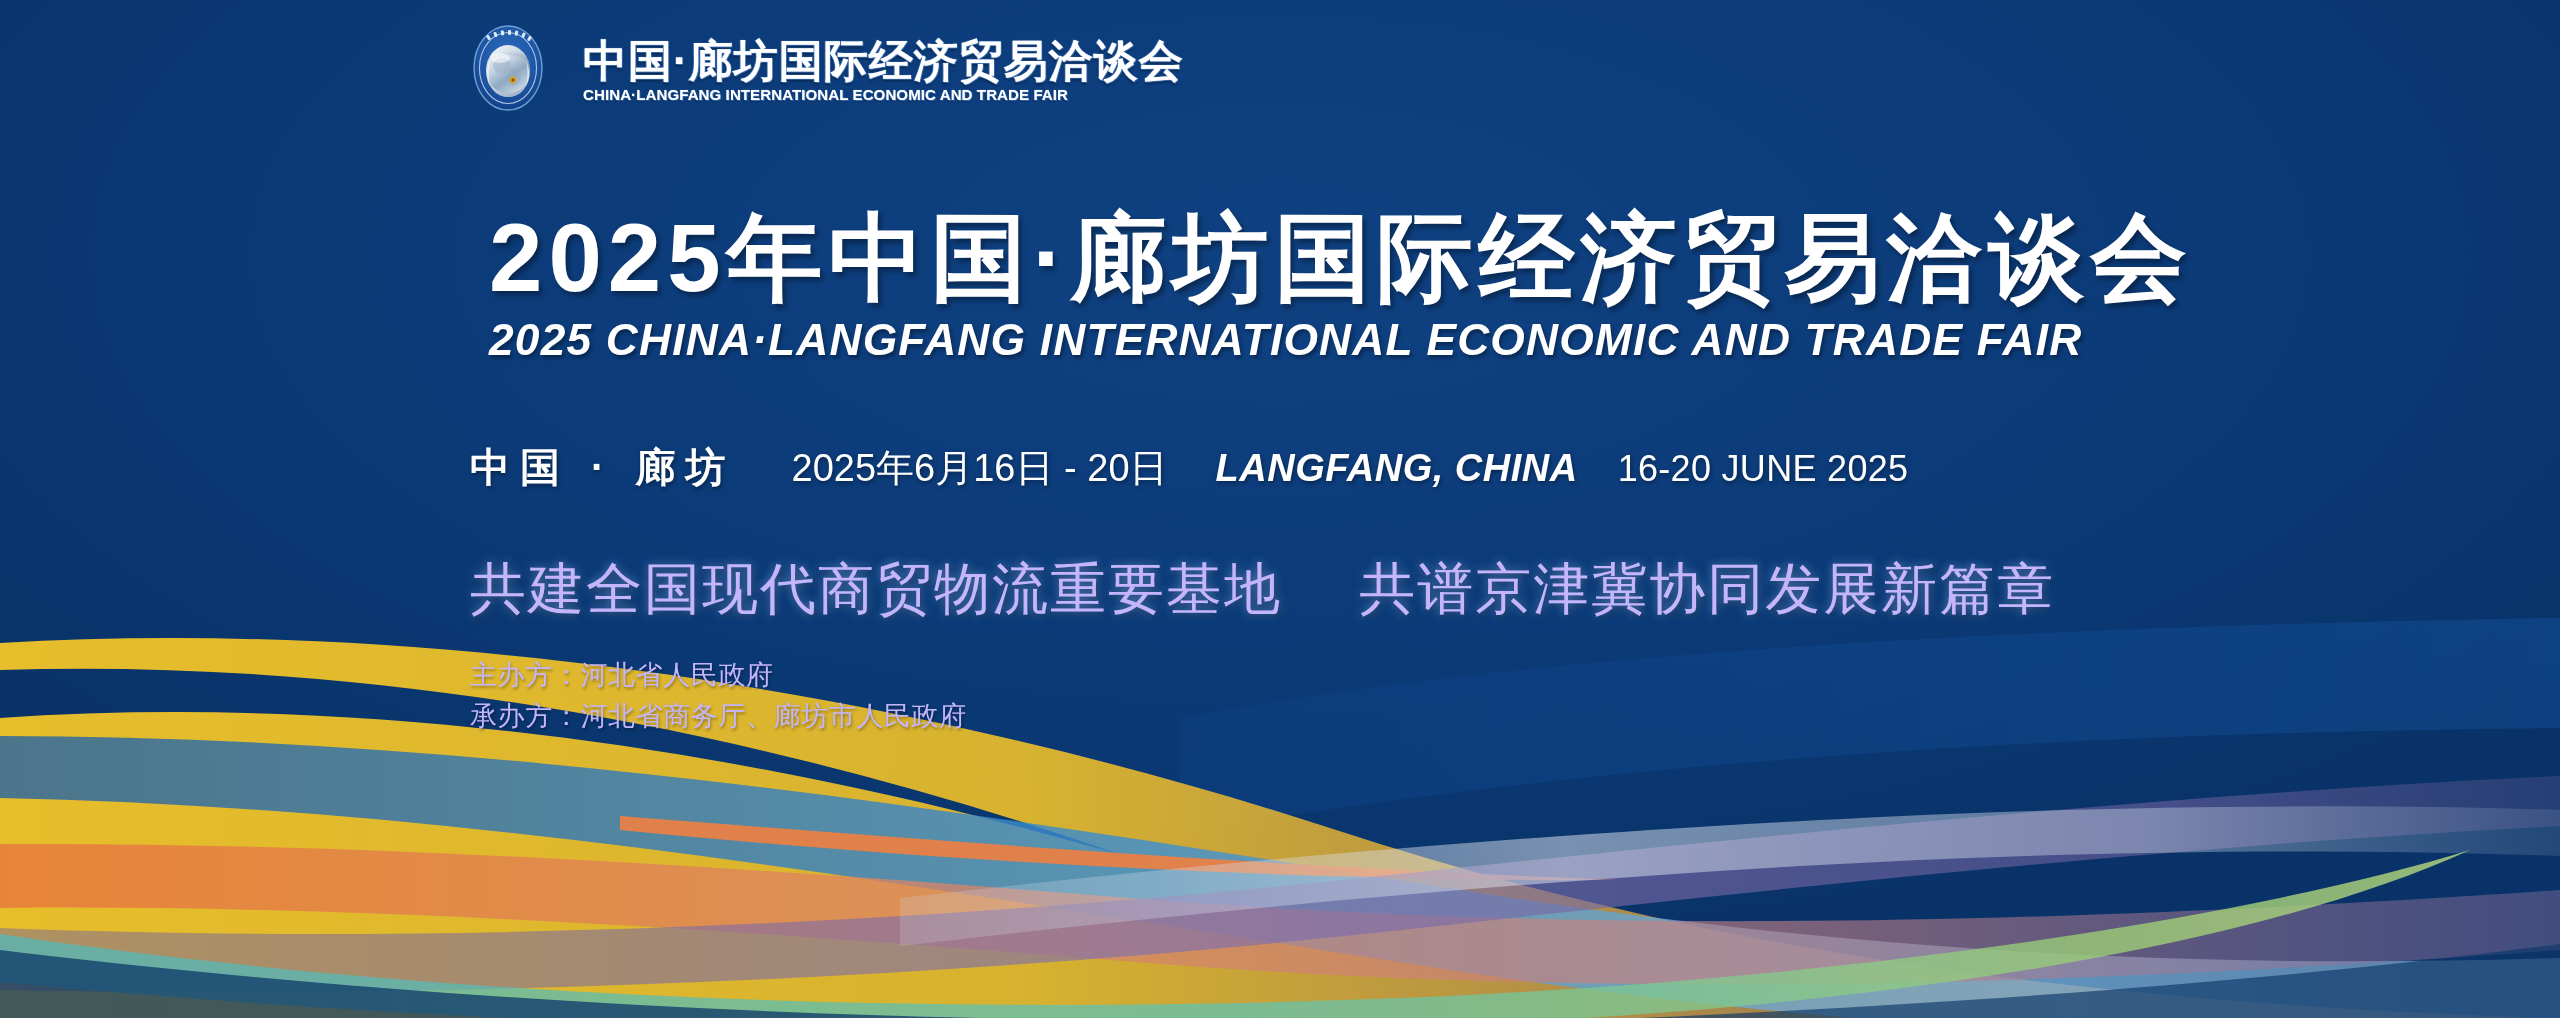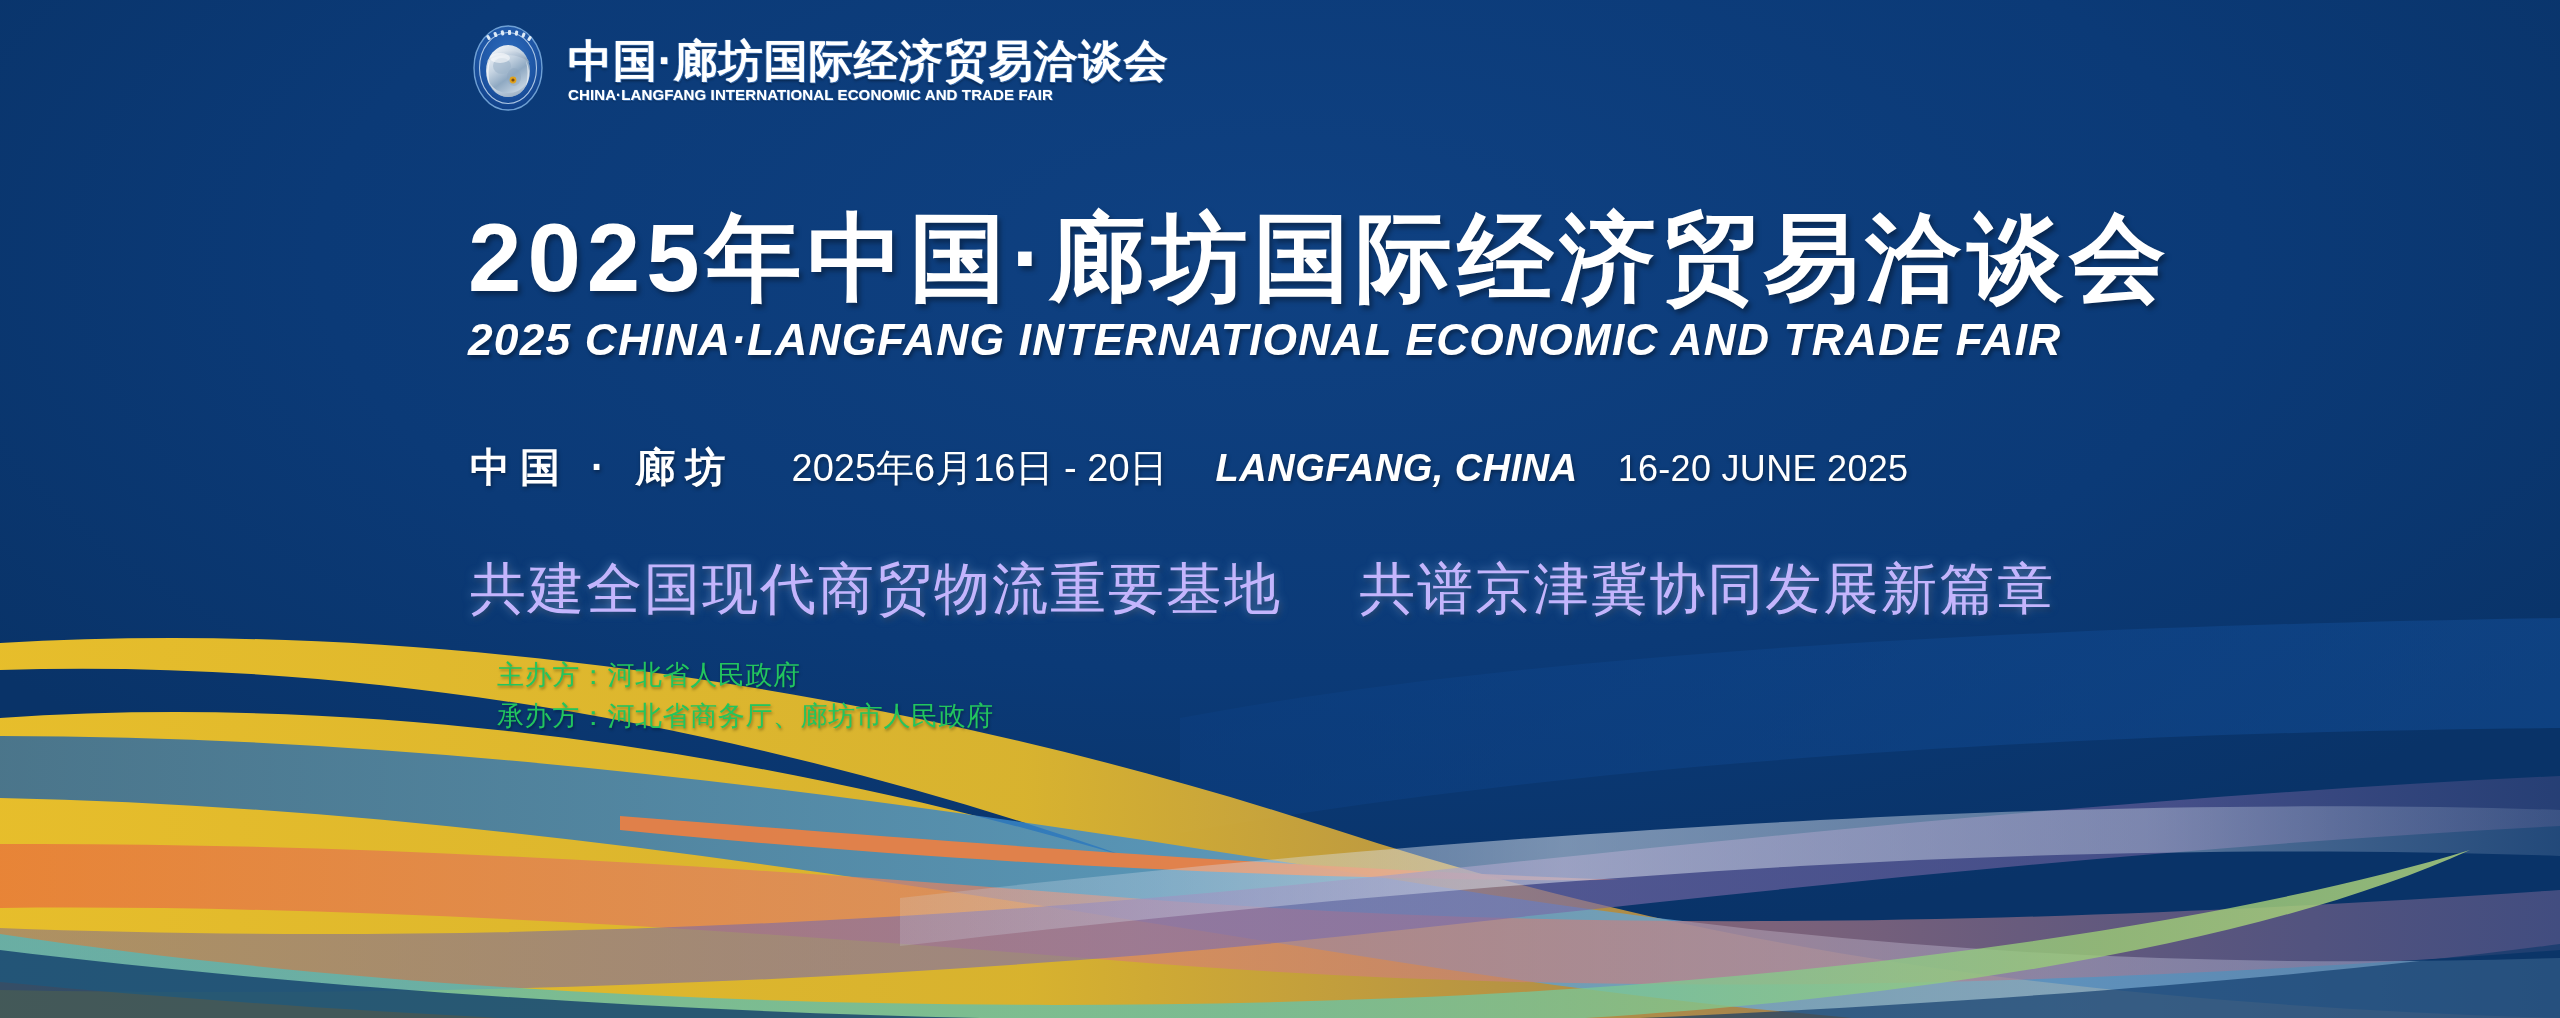--- a/index.html
+++ b/index.html
@@ -35,21 +35,21 @@
   }
   .waves svg { display: block; width: 2560px; height: 420px; }
 
   
   .logo-lockup {
     position: absolute;
     left: 462px;
     top: 22px;
     display: flex;
     align-items: center;
-    gap: 14px;
+    gap: 29px;
   }
   .logo-emblem {
     position: relative;
     width: 92px;
     height: 92px;
     flex: 0 0 auto;
   }
   .logo-emblem svg { display:block; width: 92px; height: 92px; }
 
   .logo-text {
@@ -82,21 +82,21 @@
     transform-origin: left center;
     text-shadow:
       0 0 1px #7ea9da,
       1px 1px 0 #2b5ea0,
       0 1px 2px rgba(0,0,0,0.5);
   }
 
   
   .headline-block {
     position: absolute;
-    left: 468px;
+    left: 489px;
     top: 206px;
     width: 1700px;
   }
   .title-cn {
     font-size: 96px;
     font-weight: 700;
     color: #ffffff;
     letter-spacing: 6px;
     line-height: 1.08;
     white-space: nowrap;
@@ -165,22 +165,21 @@
       0 0 10px rgba(160,200,255,0.55),
       2px 3px 5px rgba(0,0,0,0.35);
   }
   .slogan .gap { display: inline-block; width: 42px; }
 
   
   .orgs {
     position: absolute;
     left: 470px;
     top: 655px;
-    color: #22c55e;
-    margin-left: 27px;
+    color: #c4b5fd;
   }
   .org-line {
     font-size: 27px;
     font-weight: 500;
     letter-spacing: 0.6px;
     line-height: 1.52;
     white-space: nowrap;
     text-shadow: 1px 2px 3px rgba(0,0,0,0.35);
   }
 </style>

